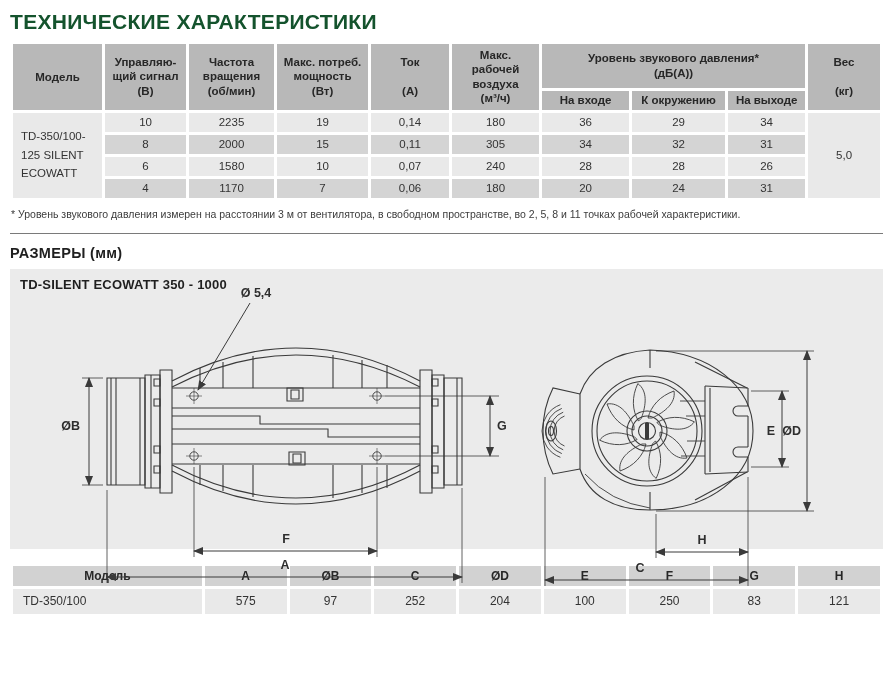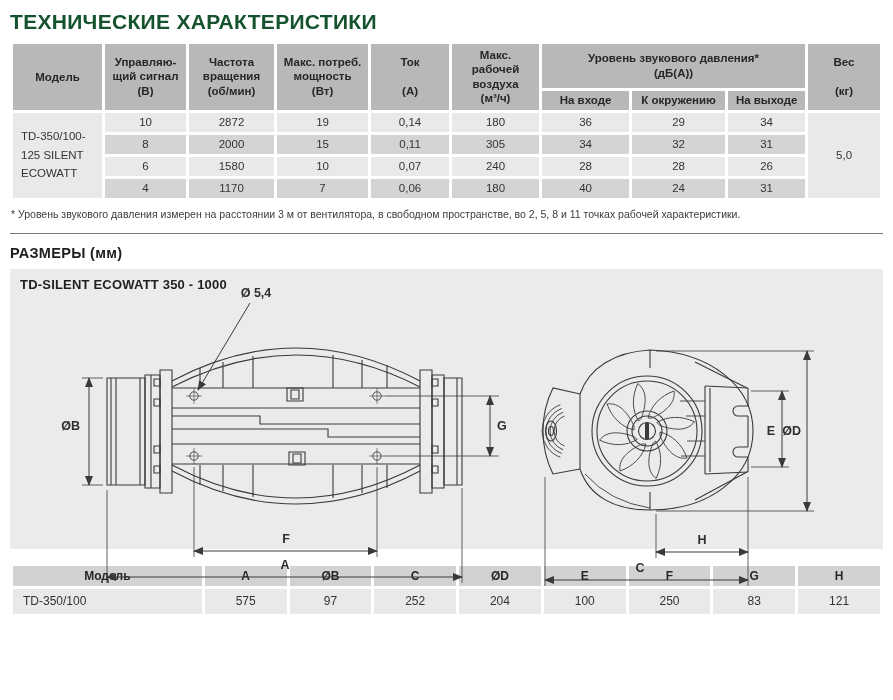--- a/index.html
+++ b/index.html
@@ -114,21 +114,21 @@
           </th>
     </tr>
     <tr>
       <th class="sub">На входе</th>
       <th class="sub">К окружению</th>
       <th class="sub">На выходе</th>
     </tr>
     <tr class="light">
       <td rowspan="4" class="model">TD-350/100-125 SILENT ECOWATT</td>
       <td>10</td>
-      <td>2872</td>
+      <td>2235</td>
       <td>19</td>
       <td>0,14</td>
       <td>180</td>
       <td>36</td>
       <td>29</td>
       <td>34</td>
       <td rowspan="4" class="weight">5,0</td>
     </tr>
     <tr class="dark">
       <td>8</td>
@@ -149,21 +149,21 @@
       <td>28</td>
       <td>28</td>
       <td>26</td>
     </tr>
     <tr class="dark">
       <td>4</td>
       <td>1170</td>
       <td>7</td>
       <td>0,06</td>
       <td>180</td>
-      <td>40</td>
+      <td>20</td>
       <td>24</td>
       <td>31</td>
     </tr>
   </tbody>
     </table>
 
   <p class="foot">* Уровень звукового давления измерен на расстоянии 3 м от вентилятора, в свободном пространстве, во 2, 5, 8 и 11 точках рабочей характеристики.</p>
 
   <hr class="rule">
 

